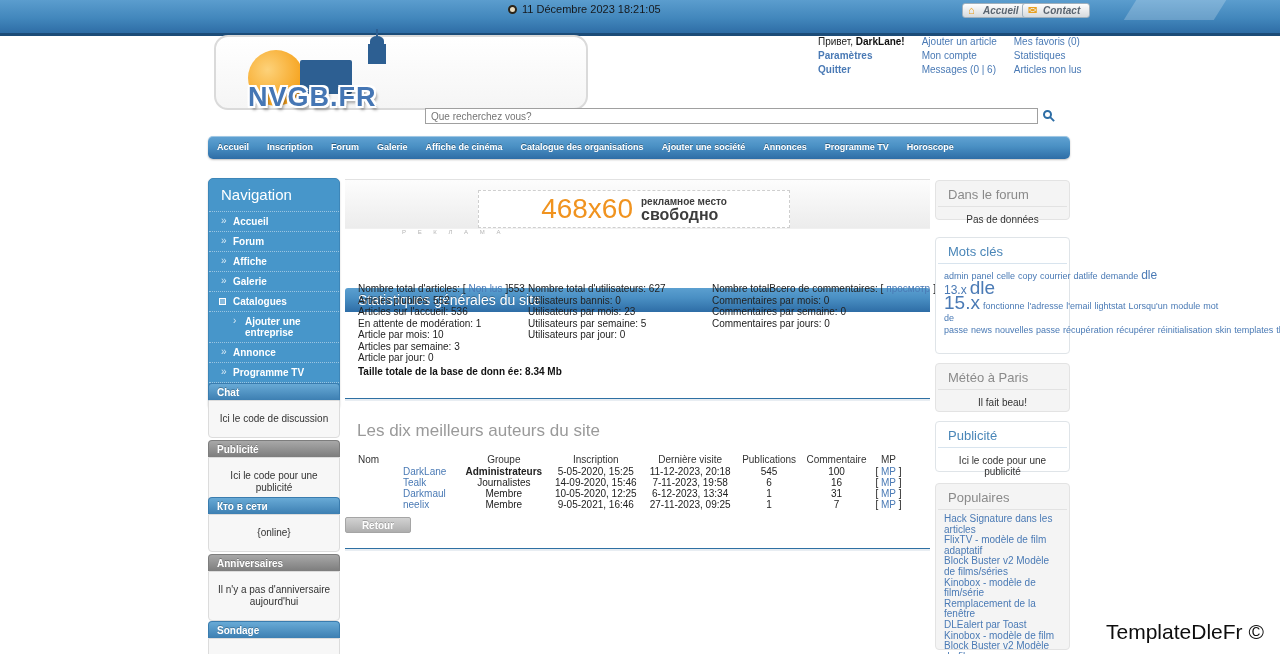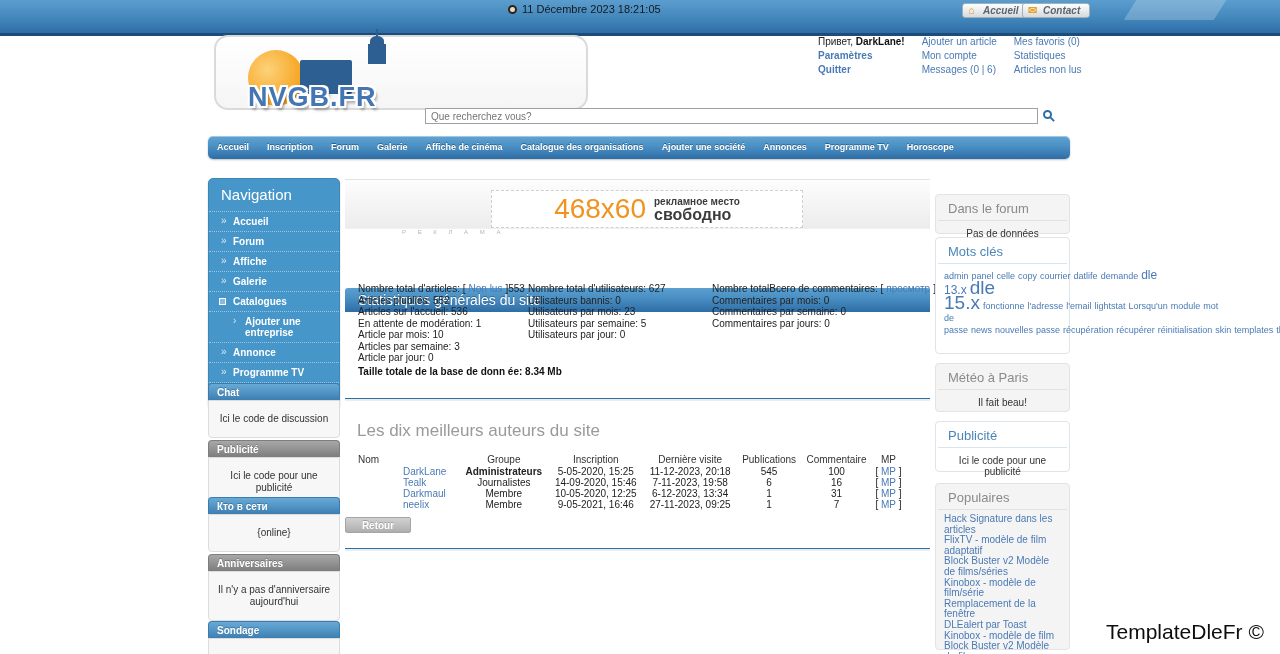--- a/index.html
+++ b/index.html
@@ -78,21 +78,21 @@
   #blk-pub    { top:440px; }
   #blk-online { top:497px; }
   #blk-anniv  { top:554px; }
   #blk-poll   { top:621px; }
   #blk-poll .lb-body { height:40px; text-align:center; padding-top:14px; }
 
   
   .banner-strip { position:absolute; left:345px; top:179px; width:585px; height:50px;
     background:linear-gradient(#fdfdfd,#ececec); border-top:1px solid #e2e2e2; border-bottom:1px solid #f0f0f0; }
   .reklama { position:absolute; left:402px; top:229px; font-size:6px; color:#b5b5b5; letter-spacing:5px; }
-  .banner { position:absolute; left:491px; top:190px; width:312px; height:38px; background:#fff;
+  .banner { position:absolute; left:478px; top:190px; width:312px; height:38px; background:#fff;
     border:1px dashed #cfcfcf; display:flex; align-items:center; justify-content:center; gap:8px; cursor:pointer; }
   .banner-size { color:#f0931f; font-size:28px; line-height:28px; }
   .banner-txt { color:#3c3c3c; }
   .banner-txt .l1 { font-size:10px; font-weight:bold; display:block; }
   .banner-txt .l2 { font-size:16px; font-weight:bold; display:block; line-height:15px; }
 
   .stats-head { position:absolute; left:345px; top:252px; width:585px; height:24px; border-radius:3px 3px 0 0;
     background:linear-gradient(#5b9fd0,#4a90c4 40%,#2e6da6); color:#fff; font-size:14px;
     line-height:24px; padding-left:13px; text-shadow:0 -1px 0 rgba(0,0,0,.3);margin-top:36px; }
   .stats-col { position:absolute; top:283px; line-height:11.5px; font-size:10px; color:#222; }
@@ -119,21 +119,21 @@
     text-shadow:0 -1px 0 rgba(0,0,0,.2); cursor:pointer; }
 
   
   .rblock { position:absolute; left:935px; width:135px; border-radius:4px; }
   .rblock.gray  { background:#f4f4f4; border:1px solid #e3e3e3; }
   .rblock.white { background:#fff;    border:1px solid #dfe4e8; }
   .rb-title { font-size:13px; padding:6px 10px 4px; border-bottom:1px solid #e2e2e2; margin:0 2px; }
   .rb-title.gray { color:#8a8a8a; }
   .rb-title.blue { color:#4a86b8; border-bottom-color:#d8e4ee; }
   .rb-body { text-align:center; font-size:10px; color:#333; padding:7px 5px; }
-  #rb-forum   { top:194px; height:40px; }
+  #rb-forum   { top:180px; height:40px; }
   #rb-keys    { top:237px; height:117px; }
   #rb-weather { top:363px; height:49px; }
   #rb-pub     { top:421px; height:51px; }
   #rb-pop     { top:483px; height:167px; }
   .tags { padding:5px 8px; line-height:12px; }
   .tag { color:#4a7ab5; font-size:9px; text-decoration:none; margin-right:3px; cursor:pointer; }
   .tag-md { font-size:12px; }
   .tag-lg { font-size:19px; }
   .pop-list { padding:4px 8px; }
   .pop-list a { display:block; color:#4a7ab5; font-size:10px; line-height:10.6px; text-decoration:none; cursor:pointer; }

